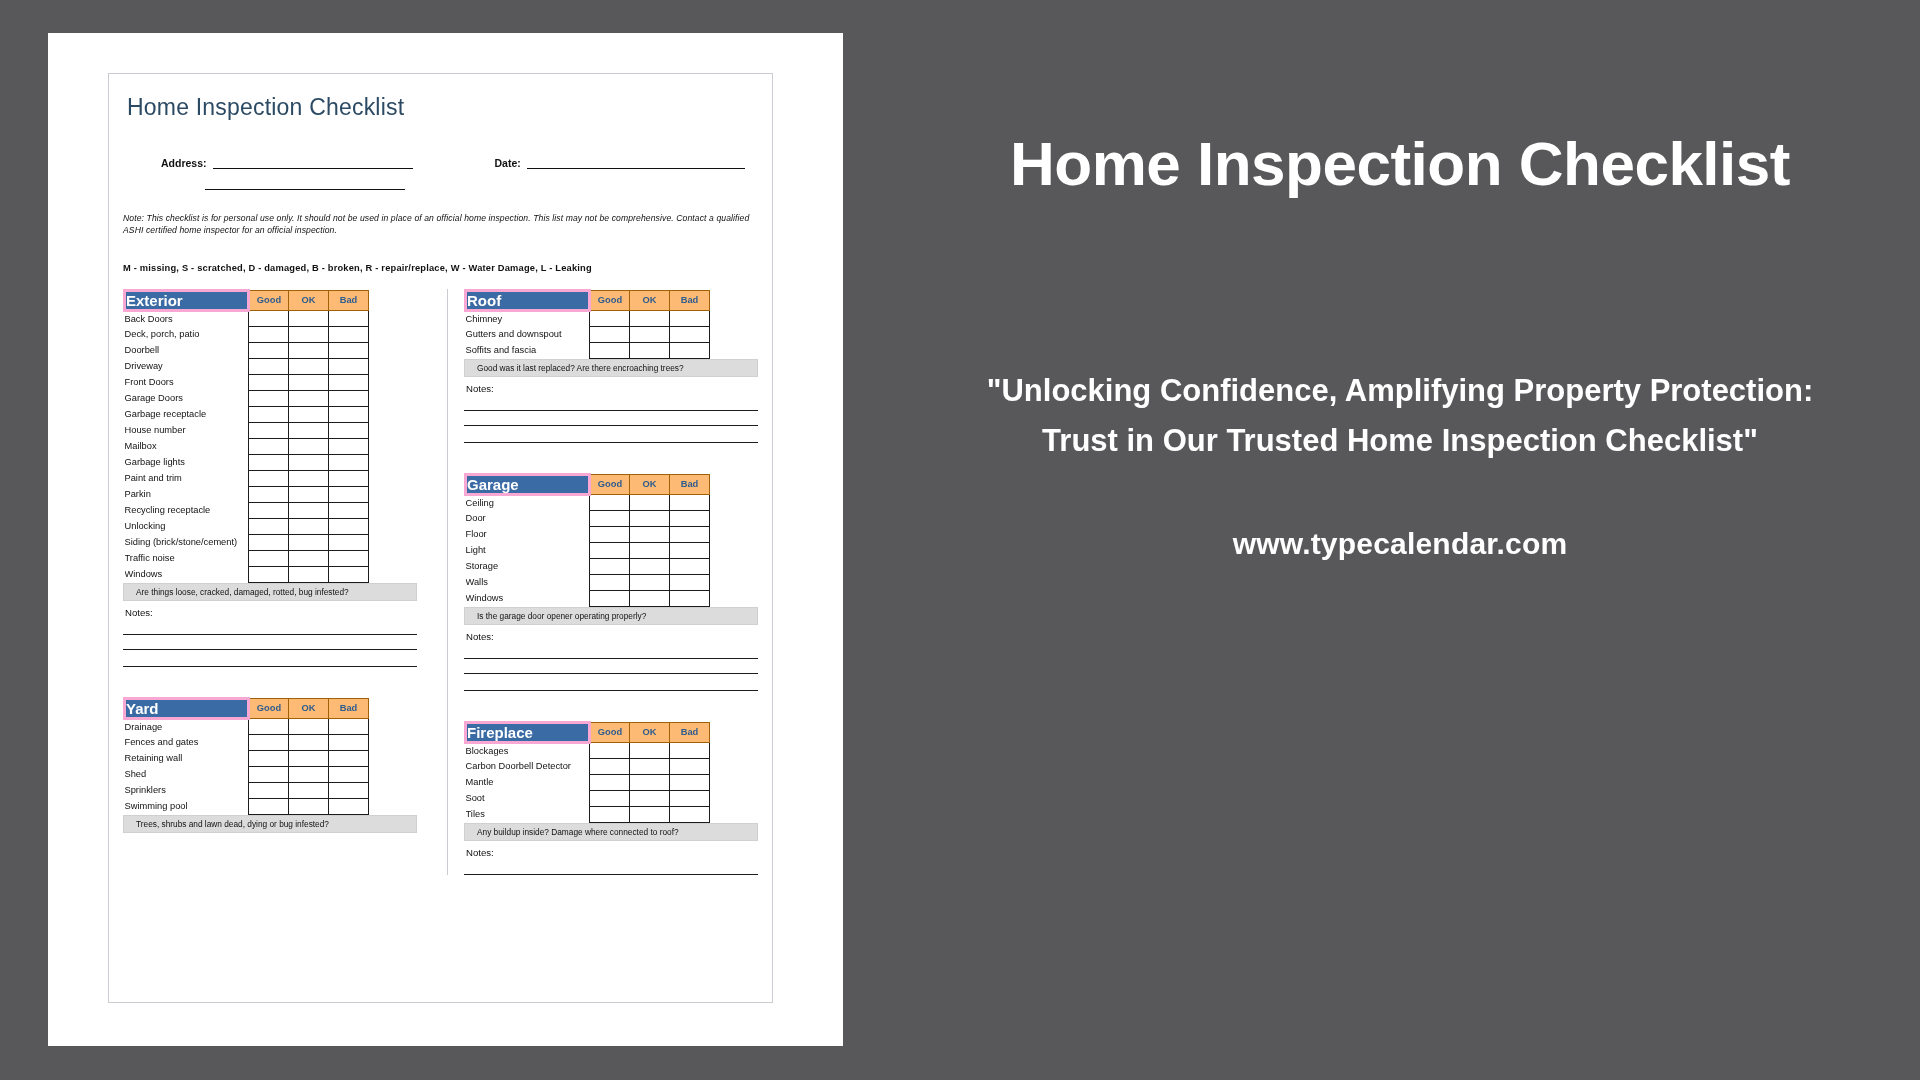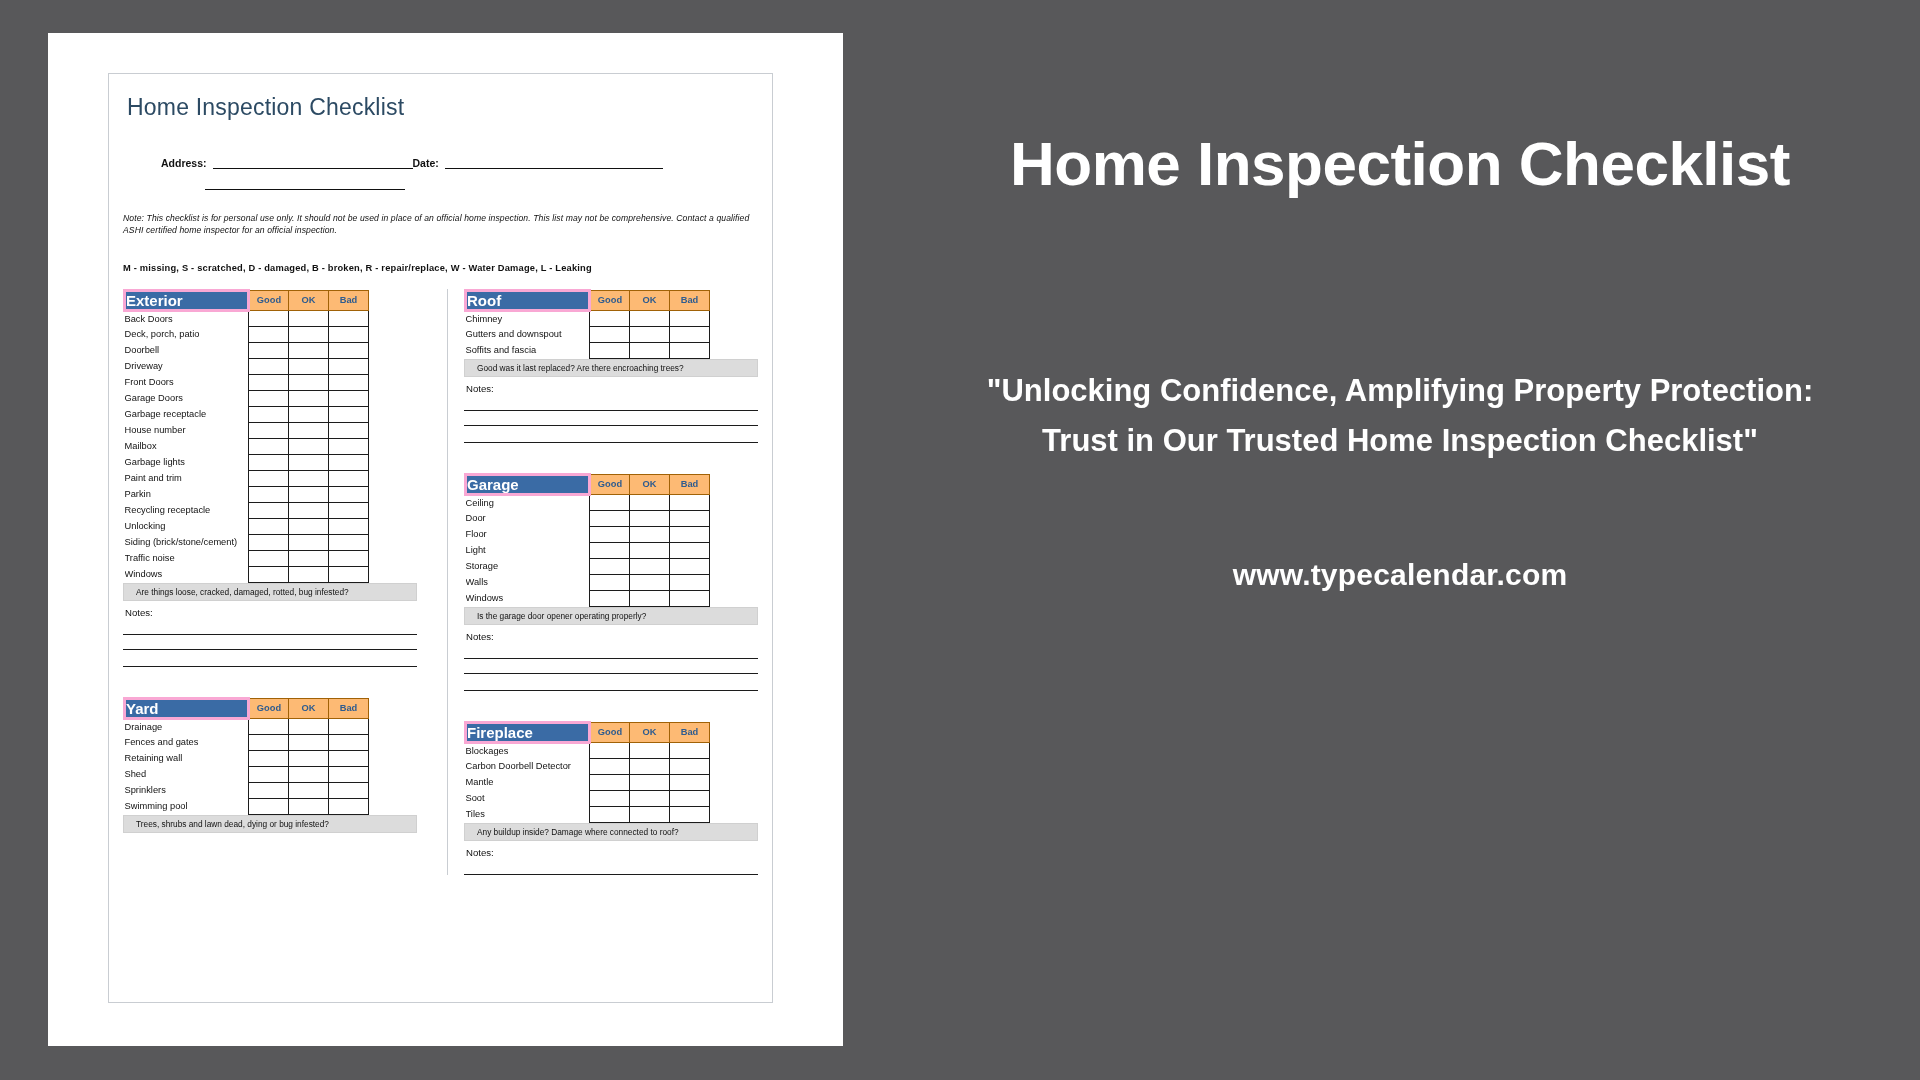--- a/index.html
+++ b/index.html
@@ -30,21 +30,21 @@
   }
 
   .addr-row{
     margin-top:36px;display:flex;align-items:flex-end;
     font-size:10.5px;font-weight:bold;color:#111;
   }
   .addr-label{margin-left:38px;}
   .addr-line{
     border-bottom:1.6px solid #111;width:200px;margin-left:6px;height:11px;
   }
-  .date-label{}
+  .date-label{margin-left:82px;}
   .date-line{border-bottom:1.6px solid #111;width:218px;margin-left:6px;height:11px;}
   .addr-line2{
     border-bottom:1.6px solid #111;width:200px;height:11px;
     margin:9px 0 0 82px;
   }
 
   .note{
     margin-top:22px;font-size:8.6px;font-style:italic;color:#111;
     line-height:1.45;letter-spacing:.1px;
   }
@@ -96,21 +96,21 @@
   }
   .big-title{
     margin-top:130px;font-size:62px;font-weight:bold;letter-spacing:-.5px;
     line-height:1.1;
   }
   .quote{
     margin-top:168px;font-size:31px;font-weight:bold;line-height:1.62;
     width:860px;
   }
   .url{
-    margin-top:91px;font-size:30px;font-weight:bold;letter-spacing:.2px;
+    margin-top:60px;font-size:30px;font-weight:bold;letter-spacing:.2px;
   }
 </style>
 </head>
 <body>
 
 <div class="stage">
 
   <div class="paper">
     <div class="sheet">
       <div class="sheet-inner">

